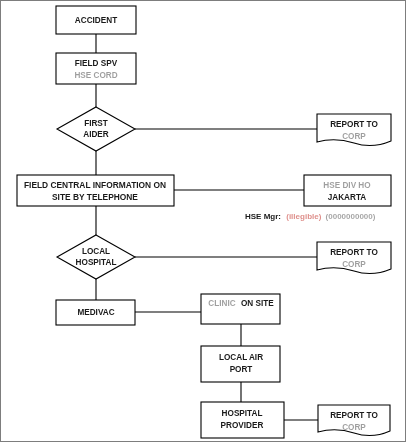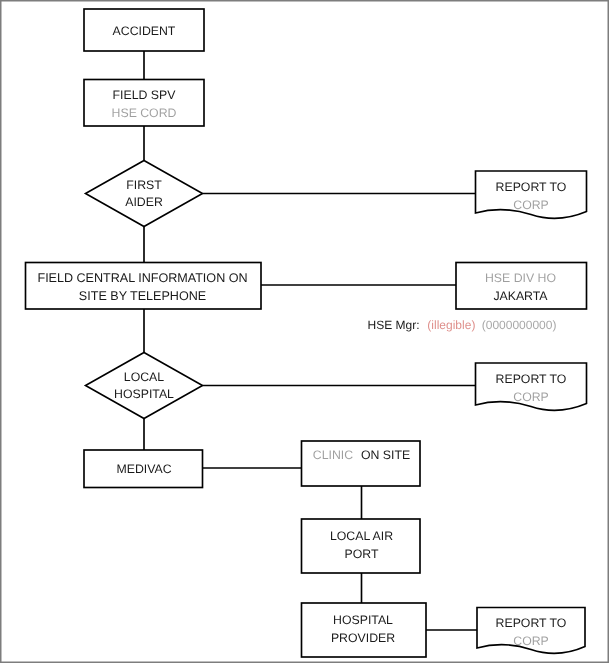--- a/index.html
+++ b/index.html
@@ -9,20 +9,21 @@
   }
   #page {
     position: relative;
     width: 406px;
     height: 442px;
     background: #ffffff;
     border: 1px solid #7d7d7d;
     box-sizing: border-box;
     overflow: hidden;
     font-family: "Liberation Sans", sans-serif;
+    font-weight: bold;
   }
   svg#chart {
     position: absolute;
     left: 0;
     top: 0;
     width: 406px;
     height: 442px;
     display: block;
   }
   .shape-fill {

